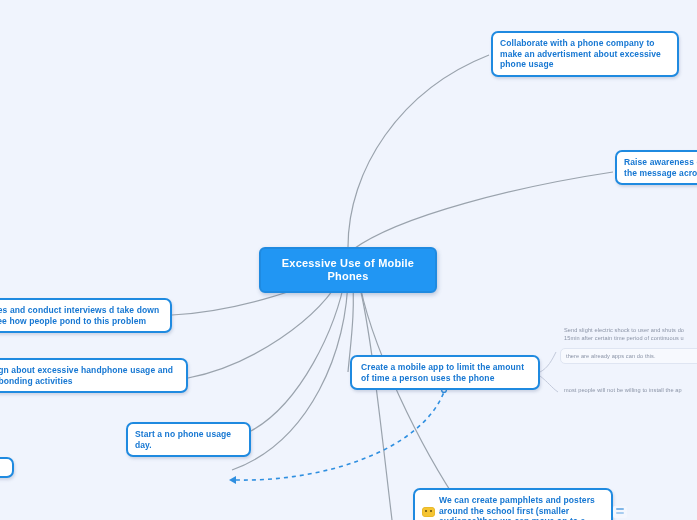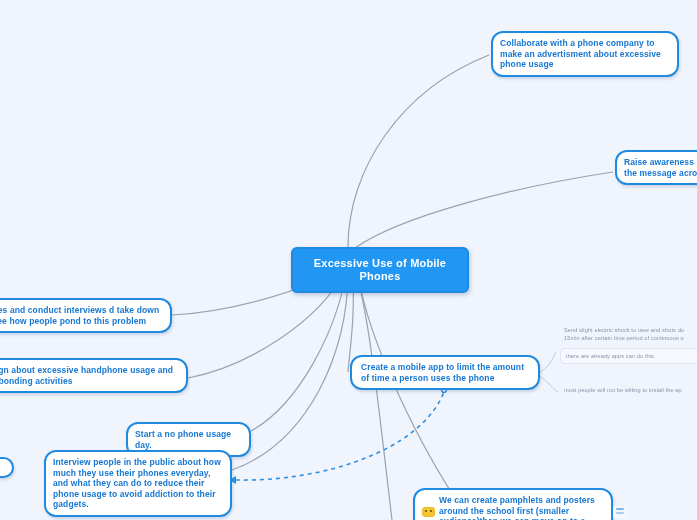--- a/index.html
+++ b/index.html
@@ -15,21 +15,21 @@
     overflow:hidden;
   }
   .edges{position:absolute;left:0;top:0;width:697px;height:520px;pointer-events:none;}
 
   
   .node{
     position:absolute;
     box-sizing:border-box;
     background:#ffffff;
     border:2px solid #1f8ae0;
-    border-radius:12px;
+    border-radius:7px;
     color:#1677d2;
     font-size:8.5px;
     font-weight:bold;
     line-height:10.5px;
     letter-spacing:.1px;
     padding:5px 7px;
     box-shadow:1px 2px 3px rgba(80,100,140,.22);
   }
   .node.central{
     background:#2196f3;
@@ -47,21 +47,21 @@
   
   #node-family-centres{left:-68px;top:298px;width:240px;}
   #node-campaign{left:-72px;top:358px;width:260px;}
   #node-collaborate{left:491px;top:31px;width:188px;}
   #node-awareness{left:615px;top:150px;width:190px;}
   #node-no-phone-day{left:126px;top:422px;width:125px;}
   #node-interview-public{left:44px;top:450px;width:188px;}
   #node-mobile-app{left:350px;top:355px;width:190px;padding-left:9px;}
   #node-pamphlets{left:413px;top:488px;width:200px;padding-left:24px;}
   #node-fragment{left:-46px;top:457px;width:60px;padding:3px 5px;font-size:7.5px;}
-  #node-central{left:259px;top:247px;width:178px;margin-left:32px;}
+  #node-central{left:259px;top:247px;width:178px;}
 
   
   .note{
     position:absolute;
     color:#8a93a6;
     font-size:5.6px;
     line-height:8px;
     font-weight:normal;
     letter-spacing:.1px;
     white-space:nowrap;
@@ -150,21 +150,20 @@
   <div class="node" id="node-collaborate">Collaborate with a phone company to make an advertisment about excessive phone usage</div>
 
   <div class="node" id="node-awareness">Raise awareness of usage through soci the message across</div>
 
   <div class="node" id="node-family-centres">it family centres and conduct interviews d take down the results , see how people pond to this problem</div>
 
   <div class="node" id="node-campaign">Make a campaign about excessive handphone usage and provide family bonding activities</div>
 
   <div class="node" id="node-no-phone-day">Start a no phone usage day.</div>
 
-  <div class="node" id="node-interview-public">Interview people in the public about how much they use their phones everyday, and what they can do to reduce their phone usage to avoid addiction to their gadgets.</div>
 
   <div class="node" id="node-mobile-app">Create a mobile app to limit the amount of time a person uses the phone</div>
 
   <div class="node" id="node-pamphlets">
     <span class="emoji-badge">
       <i class="l"></i>
         <i class="r"></i>
     </span>
     <span>We can create pamphlets and posters around the school first (smaller audience)then we can move on to a larger</span>
   </div>

